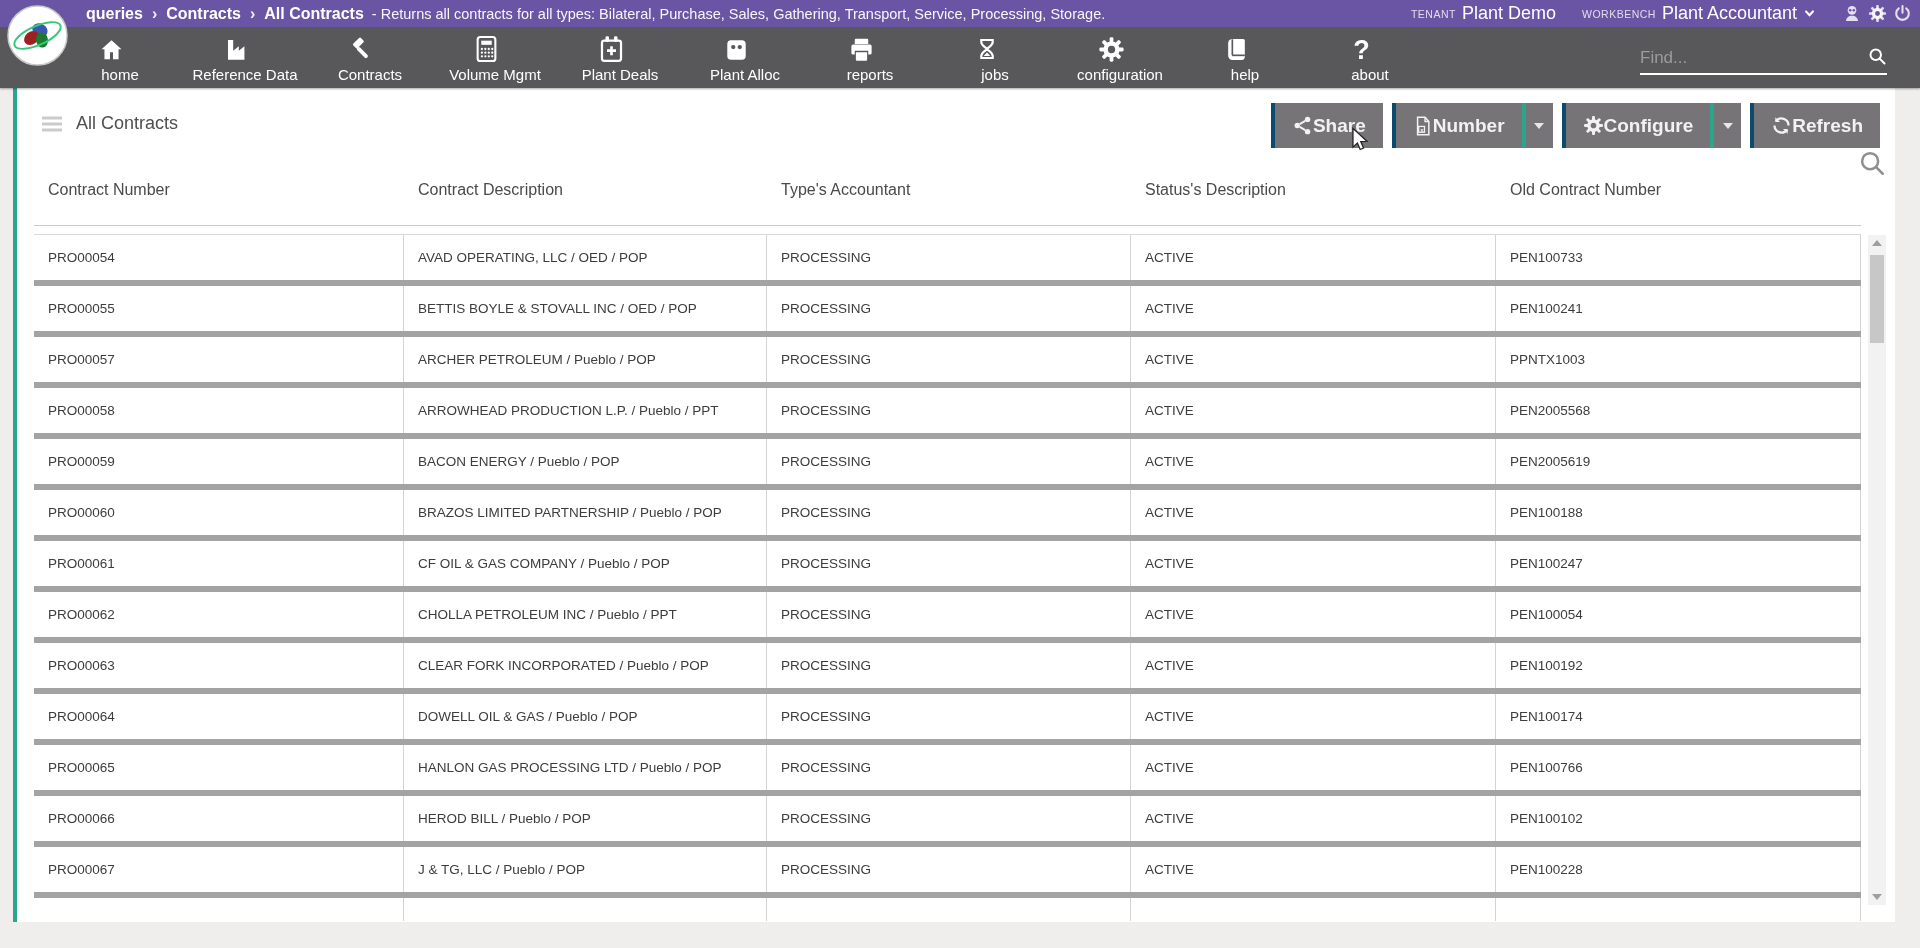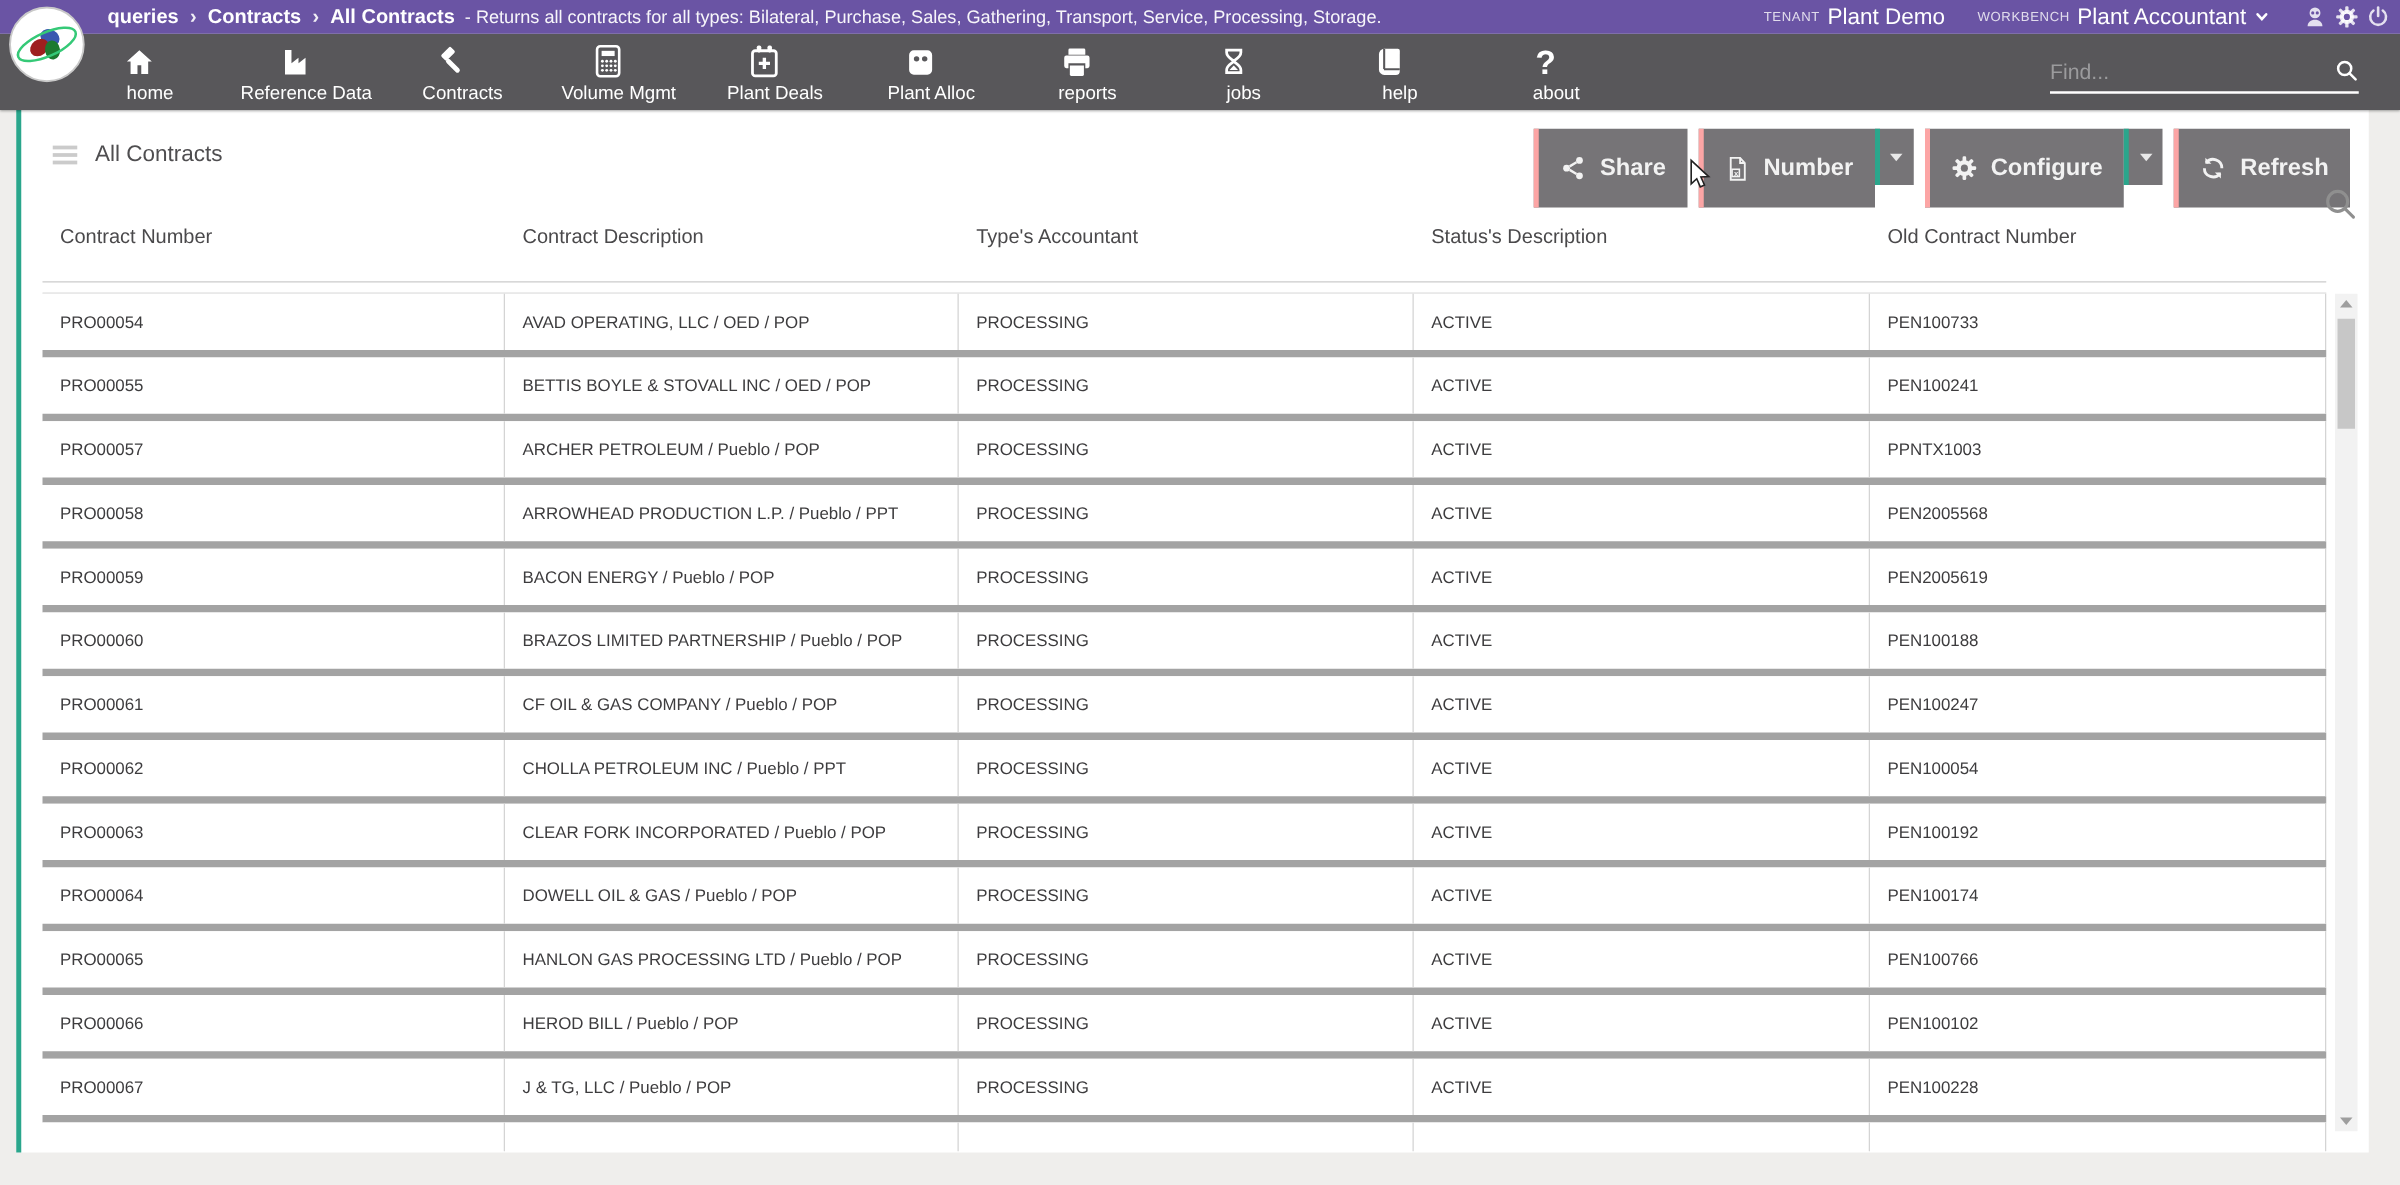--- a/index.html
+++ b/index.html
@@ -41,22 +41,22 @@
   .find .ficon { cursor:pointer; margin-left:6px; }
 
   
   .content { position:absolute; left:13px; top:88px; width:1882px; height:834px;
     background:#fff; border-left:4px solid #2aa68c; }
 
   .view-title { position:absolute; left:25px; top:25px; display:flex; align-items:center; gap:14px; }
   .view-title .ttext { font-size:18px; color:#4f4e50; }
 
   .actions { position:absolute; right:15px; top:15px; display:flex; gap:9px; }
-  .btn { height:63px; background:#767477; border-left:4px solid #fca5a5;
-    color:#f2f2f2; display:flex; align-items:center; gap:11px; padding:0 17px;
+  .btn { height:45px; background:#767477; border-left:4px solid #0c4a6e;
+    color:#f2f2f2; display:flex; align-items:center; padding:0 17px;
     font-size:19px; font-weight:700; cursor:pointer; white-space:nowrap; }
   .split { display:flex; }
   .caret-seg { width:31px; height:45px; background:#767477; border-left:4px solid #2aa68c;
     display:flex; align-items:center; justify-content:center; cursor:pointer; }
   .caret { width:0; height:0; border-left:5px solid transparent;
     border-right:5px solid transparent; border-top:6px solid #e8e8e8; }
 
   .grid-search { position:absolute; right:8px; top:60px; cursor:pointer; }
 
   
@@ -231,20 +231,35 @@
       <span class="nicon">
         <svg width="24" height="28" viewBox="0 0 24 24">
           <path d="M6.3 3h11.4v2c0 2.7-2.4 4.4-4.5 5.9L12 12l1.2 1.1c2.1 1.5 4.5 3.2 4.5 5.9v2H6.3v-2c0-2.7 2.4-4.4 4.5-5.9L12 12l-1.2-1.1C8.7 9.4 6.3 7.7 6.3 5z" fill="none" stroke="#fff" stroke-width="2.2"></path>
           <path d="M8.6 19h6.8L12 15.4z" fill="#fff"></path>
         </svg>
       </span>
       <span class="nlabel">jobs</span>
     </div>
     <div class="nav-item">
       <span class="nicon">
+        <svg width="27" height="27" viewBox="0 0 20 20">
+          <g fill="#fff">
+            <rect x="8.6" y="1" width="2.8" height="18" rx="1"></rect>
+            <rect x="8.6" y="1" width="2.8" height="18" rx="1" transform="rotate(45 10 10)"></rect>
+            <rect x="8.6" y="1" width="2.8" height="18" rx="1" transform="rotate(90 10 10)"></rect>
+            <rect x="8.6" y="1" width="2.8" height="18" rx="1" transform="rotate(135 10 10)"></rect>
+            <circle cx="10" cy="10" r="6"></circle>
+          </g>
+          <circle cx="10" cy="10" r="2.7" fill="#58575a"></circle>
+        </svg>
+      </span>
+      <span class="nlabel">configuration</span>
+    </div>
+    <div class="nav-item">
+      <span class="nicon">
         <svg width="25" height="27" viewBox="0 0 24 24" fill="#fff">
           <path d="M8 2h10.5A1.5 1.5 0 0 1 20 3.5V19a3 3 0 0 1-3 3H8a4 4 0 0 1-4-4V6a4 4 0 0 1 4-4z"></path>
           <path d="M7.8 17.6H20" stroke="#58575a" stroke-width="1.6"></path>
           <path d="M8 2.2v15.2" stroke="#58575a" stroke-width="1.6"></path>
         </svg>
       </span>
       <span class="nlabel">help</span>
     </div>
     <div class="nav-item">
       <span class="nicon">

